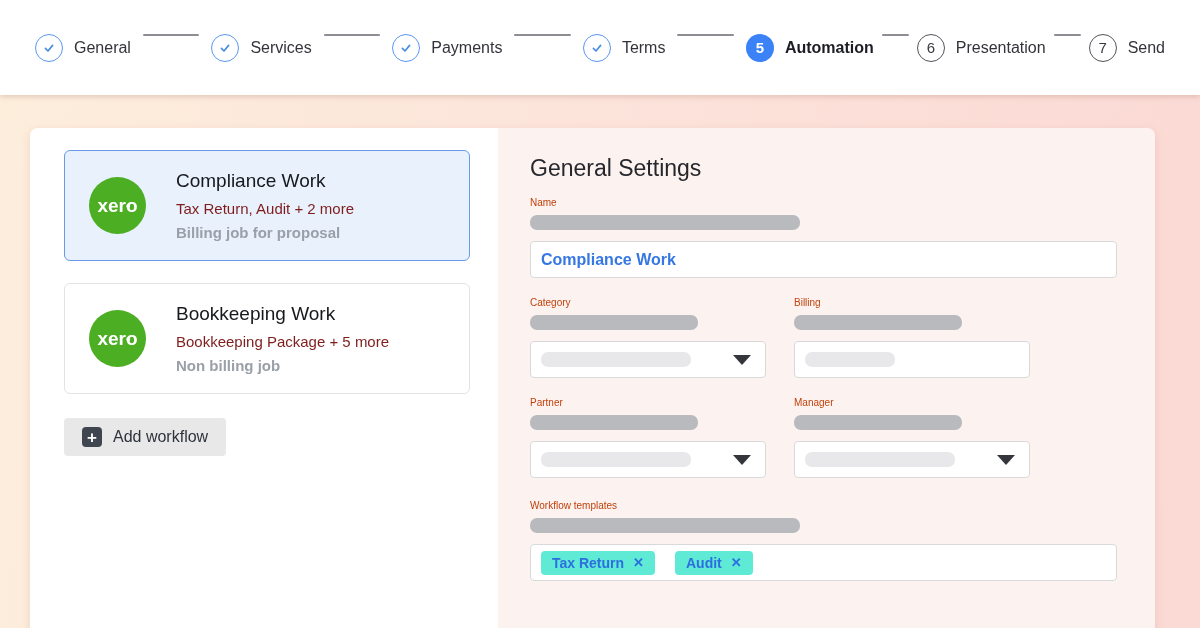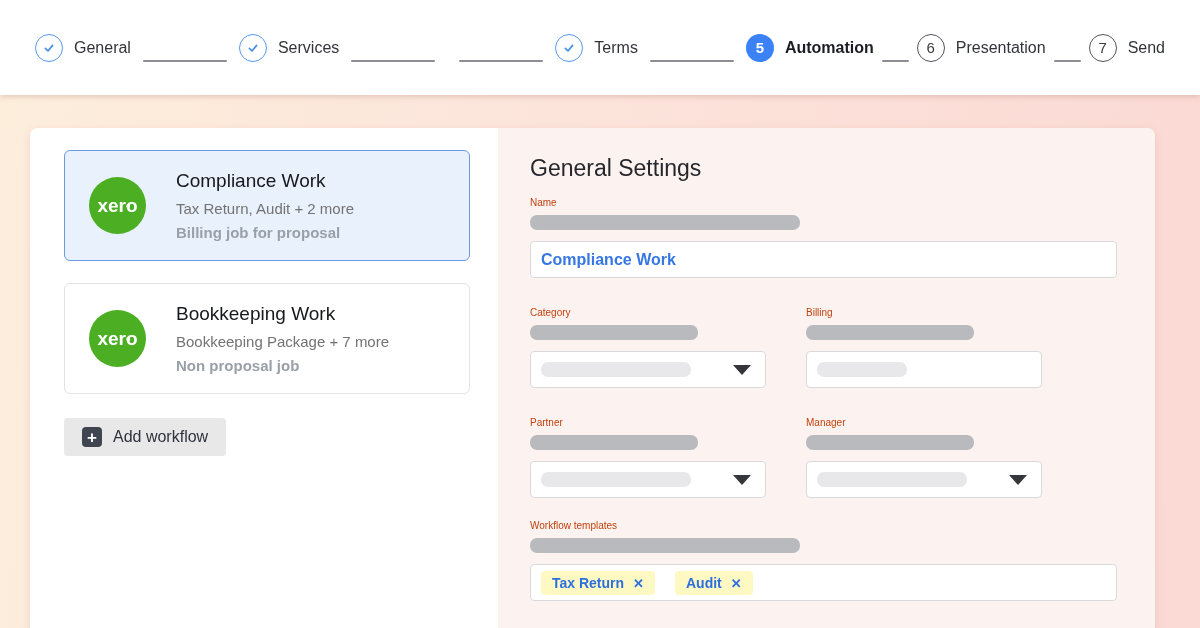--- a/index.html
+++ b/index.html
@@ -9,21 +9,21 @@
     font-family:"Liberation Sans", sans-serif;
     background:linear-gradient(97deg, #fdeedc 0%, #fce4db 45%, #fbd9d4 100%);
   }
 
   
   header {
     position:absolute; left:0; top:0; width:1200px; height:95px;
     background:#ffffff; box-shadow:0 2px 5px rgba(176,125,114,.30);
     display:flex; align-items:center; padding:0 35px;
   }
-  .stepper { display:flex; align-items:flex-end; width:100%; }
+  .stepper { display:flex; align-items:flex-start; width:100%; }
   .step { display:flex; align-items:center; flex:none; cursor:pointer; }
   .circle {
     width:28px; height:28px; border-radius:50%; flex:none;
     display:flex; align-items:center; justify-content:center;
     font-size:15px;
   }
   .circle.done   { border:1.6px solid #5897f1; }
   .circle.done svg { display:block; }
   .circle.active { background:#3b82f6; color:#fff; font-weight:700; }
   .circle.todo   { border:1.6px solid #53535c; color:#3a3a42; }
@@ -44,21 +44,21 @@
   
   .panel-left h2 { margin:6px 0 20px; font-size:23px; font-weight:700; color:#20242b; }
   .wf-card {
     display:flex; align-items:center; gap:30px;
     border:1px solid #e3e3e6; border-radius:6px; background:#fff;
     height:111px; padding:16px 16px 16px 24px; margin-bottom:22px; cursor:pointer;
   }
   .wf-card.selected { background:#e9f1fd; border-color:#689ae7; }
   .logo { width:57px; height:57px; flex:none; }
   .wf-title { font-size:19px; color:#17191d; margin-bottom:8px; }
-  .wf-sub   { font-size:15px; color:#737373; margin-bottom:7px; }
+  .wf-sub   { font-size:15px; color:#7f1d1d; margin-bottom:7px; }
   .wf-desc  { font-size:15px; color:#9aa0a8;font-weight:bold; }
   .add-btn {
     display:inline-flex; align-items:center; gap:11px;
     background:#e8e8e9; border:none; border-radius:4px;
     height:38px; padding:0 18px; margin-top:2px;
     font-family:inherit; font-size:16px; color:#2e333b; cursor:pointer;
   }
   .plus-box {
     width:20px; height:20px; border-radius:4px; background:#3f4650; color:#fff;
     display:flex; align-items:center; justify-content:center;
@@ -76,26 +76,26 @@
     border:1px solid #d9d9dc; border-radius:4px;
     display:flex; align-items:center; padding:0 10px; cursor:text;
   }
   .input .value { color:#3577e3; font-weight:700; font-size:16px; }
   .select { justify-content:space-between; cursor:pointer; padding-right:14px; }
   .arrow {
     width:0; height:0; flex:none;
     border-left:9px solid transparent; border-right:9px solid transparent;
     border-top:10px solid #35363b;
   }
-  .two-col { display:grid; grid-template-columns:236px 236px; column-gap:40px; margin-top:29px; }
+  .two-col { display:grid; grid-template-columns:236px 236px; column-gap:28px; margin-top:19px; }
   .field-name { margin-top:0; }
   .field-templates { margin-top:22px; }
   .chip {
-    display:inline-flex; align-items:flex-end; gap:9px;
-    background:#fef9c3; border-radius:4px; padding:4px 11px;
+    display:inline-flex; align-items:flex-start; gap:9px;
+    background:#5eead4; border-radius:4px; padding:4px 11px;
     font-size:14px; font-weight:700; color:#2d6fdf;
     margin-right:20px; cursor:default;
   }
   .chip .x { font-size:13px; font-weight:700; cursor:pointer; }
 </style>
 </head>
 <body>
 
 <header>
   <nav class="stepper">
@@ -113,20 +113,28 @@
     <div class="step">
       <span class="circle done">
         <svg width="16" height="16" viewBox="0 0 16 16">
           <path d="M4.4 8.4 L7 11 L11.6 5.4" fill="none" stroke="#4a90e2" stroke-width="1.7" stroke-linecap="round" stroke-linejoin="round"></path>
         </svg>
       </span>
       <span class="label">Services</span>
     </div>
     <span class="connector"></span>
 
+    <div class="step">
+      <span class="circle done">
+        <svg width="16" height="16" viewBox="0 0 16 16">
+          <path d="M4.4 8.4 L7 11 L11.6 5.4" fill="none" stroke="#4a90e2" stroke-width="1.7" stroke-linecap="round" stroke-linejoin="round"></path>
+        </svg>
+      </span>
+      <span class="label">Payments</span>
+    </div>
     <span class="connector"></span>
 
     <div class="step">
       <span class="circle done">
         <svg width="16" height="16" viewBox="0 0 16 16">
           <path d="M4.4 8.4 L7 11 L11.6 5.4" fill="none" stroke="#4a90e2" stroke-width="1.7" stroke-linecap="round" stroke-linejoin="round"></path>
         </svg>
       </span>
       <span class="label">Terms</span>
     </div>
@@ -176,22 +184,22 @@
     </div>
 
     <div class="wf-card">
       <svg class="logo" viewBox="0 0 57 57">
         <circle cx="28.5" cy="28.5" r="28.5" fill="#4bae23"></circle>
         <text x="28.5" y="35" text-anchor="middle" font-size="19" font-weight="600" fill="#ffffff">xero</text>
         <circle cx="39.2" cy="28.9" r="1.9" fill="#ffffff"></circle>
       </svg>
       <div class="wf-text">
         <div class="wf-title">Bookkeeping Work</div>
-        <div class="wf-sub">Bookkeeping Package + 7 more</div>
-        <div class="wf-desc">Non proposal job</div>
+        <div class="wf-sub">Bookkeeping Package + 5 more</div>
+        <div class="wf-desc">Non billing job</div>
       </div>
     </div>
 
     <button class="add-btn">
       <span class="plus-box">+</span>
       <span>Add workflow</span>
     </button>
   </section>
 
   <section class="panel-right">

